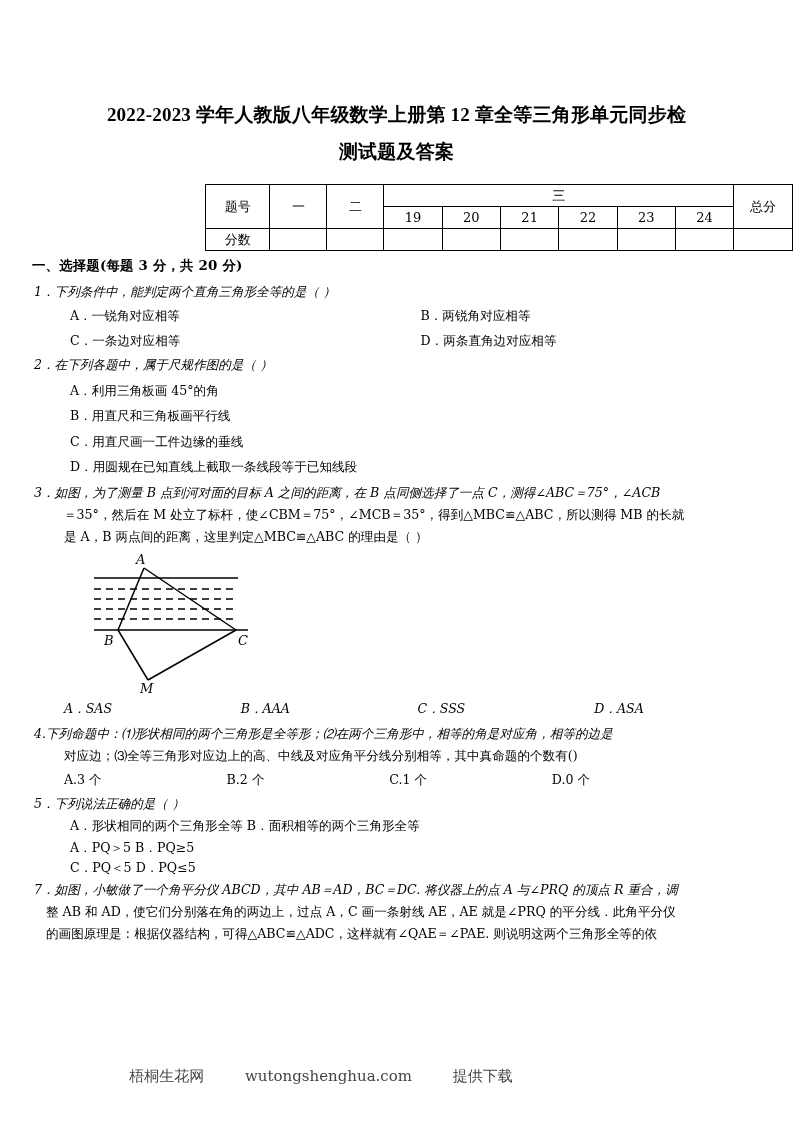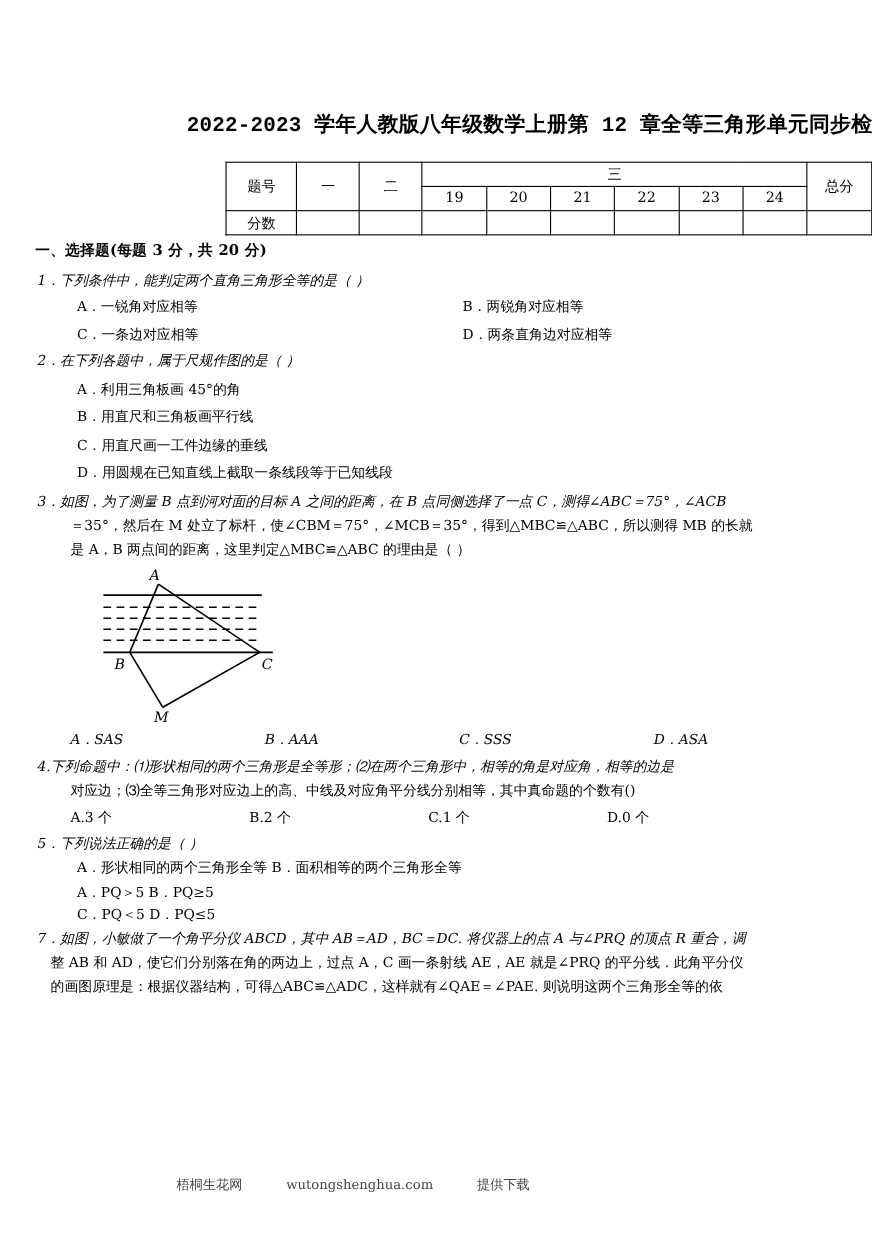--- a/index.html
+++ b/index.html
@@ -21,26 +21,26 @@
     width: 793px;
     height: 1122px;
     padding: 0;
     box-sizing: border-box;
   }
 
   
   .doc-title {
     margin: 0;
     padding-top: 96px;
-    text-align: right;
+    text-align: center;
     font-size: 19px;
     font-weight: bold;
     line-height: 37px;
     letter-spacing: 0.2px;
-    font-family: Liberation Mono, monospace;
+    font-family: Liberation Serif, serif;
   }
   .doc-title .line {
     display: block;
   }
   .doc-title .line2 {
     display: block;
   }
 
   
   .score-table-wrap {
@@ -134,36 +134,37 @@
   }
   .figure-box svg { display: block; }
 
   
   .footer {
     position: absolute;
     left: 0;
     bottom: 36px;
     width: 642px;
     text-align: center;
-    font-size: 12px;
+    font-size: 15px;
     color: #444;
     font-family: "DejaVu Serif", "Liberation Serif", serif;
   }
   .footer span { margin: 0 18px; }
   .footer .url {
     font-family: "DejaVu Serif", "Liberation Serif", serif;
   }
 </style>
 </head>
 <body>
 
 <div class="page">
 
   <h1 class="doc-title">
     <span class="line">2022-2023 学年人教版八年级数学上册第 12 章全等三角形单元同步检</span>
+    <span class="line2">测试题及答案</span>
   </h1>
 
   <div class="score-table-wrap">
     <table class="score-table">
       <tbody>
           <tr>
         <td class="lbl" rowspan="2">题号</td>
         <td class="c-one" rowspan="2">一</td>
         <td class="c-two" rowspan="2">二</td>
         <td class="c-num" colspan="6">三</td>

